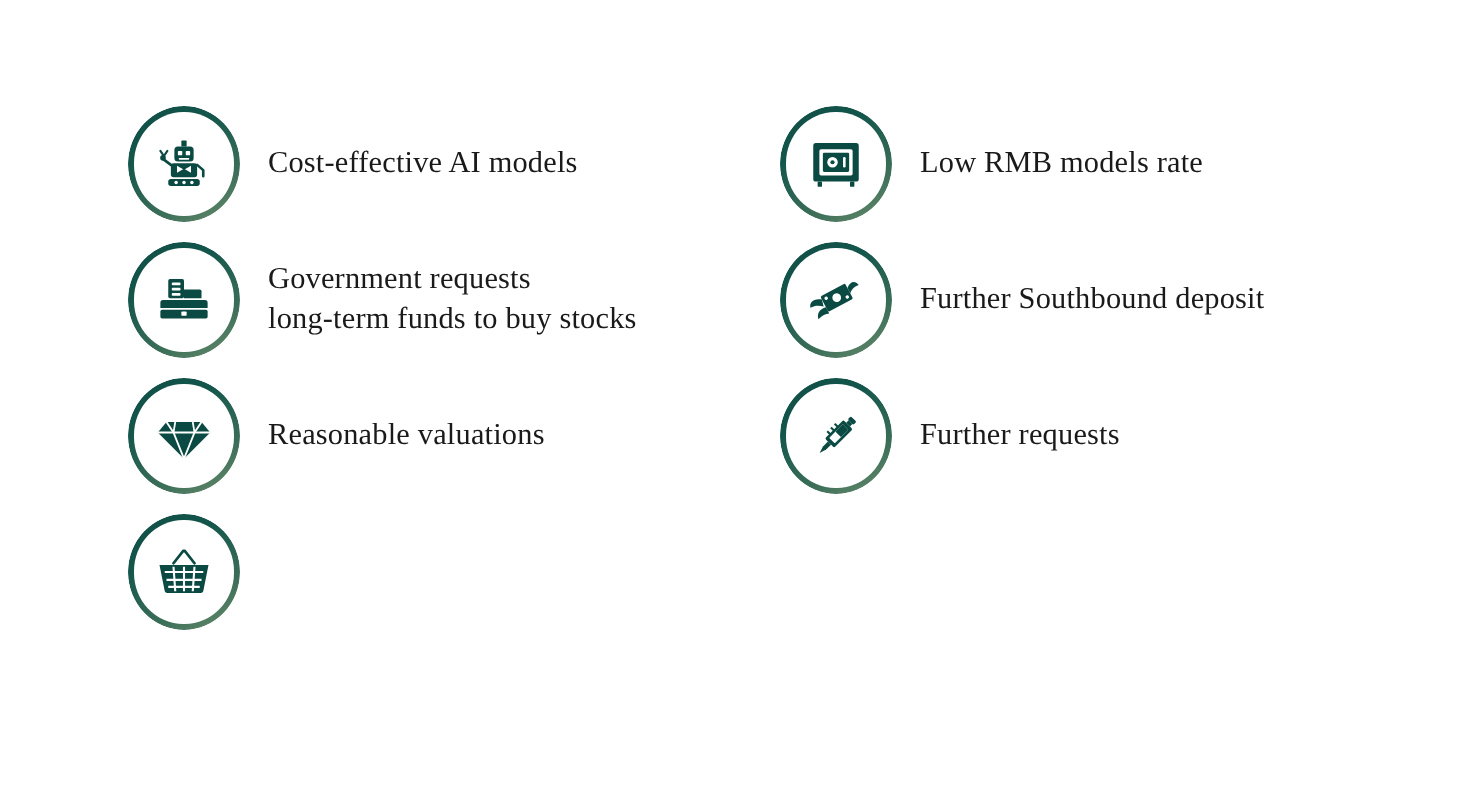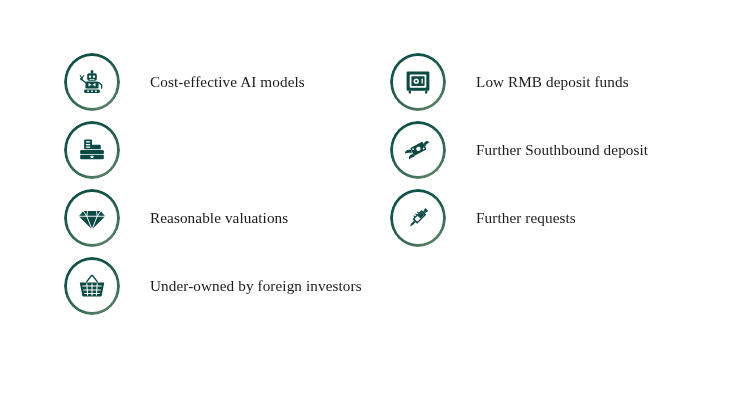--- a/index.html
+++ b/index.html
@@ -27,21 +27,21 @@
     width: 660px;
     display: grid;
     grid-template-columns: 326px 326px;
     grid-template-rows: repeat(4, 68px);
     column-gap: 0px;
     row-gap: 0px;
   }
   .item {
     display: flex;
     align-items: center;
-    gap: 30px;
+    gap: 14px;
   }
   .badge {
     position: relative;
     flex: 0 0 auto;
     width: 56px;
     height: 58px;
     border-radius: 50%;
     display: flex;
     align-items: center;
     justify-content: center;
@@ -115,36 +115,38 @@
           <path d="M9 8 h46 a3 3 0 0 1 3 3 v38 a3 3 0 0 1 -3 3 h-46 a3 3 0 0 1 -3 -3 v-38 a3 3 0 0 1 3 -3 z"></path>
           <rect x="13" y="15" width="38" height="30" rx="2" fill="#ffffff"></rect>
           <rect x="17" y="19" width="30" height="22" rx="1.5"></rect>
           <circle cx="28" cy="30" r="6" fill="#ffffff"></circle>
           <circle cx="28" cy="30" r="2.4"></circle>
           <rect x="40" y="24" width="3" height="12" rx="1.5" fill="#ffffff"></rect>
           <rect x="11" y="52" width="5" height="6" rx="1"></rect>
           <rect x="48" y="52" width="5" height="6" rx="1"></rect>
         </svg>
       </span>
-      <span class="label">Low RMB deposit funds</span>
+      <span class="label">Low RMB models rate</span>
     </div>
 
     <div class="item">
       <span class="badge">
         <svg viewBox="0 0 64 64" aria-hidden="true">
           <rect x="14" y="8" width="18" height="22" rx="2"></rect>
           <rect x="18" y="12" width="10" height="3" rx="1" fill="#ffffff"></rect>
           <rect x="18" y="18" width="10" height="3" rx="1" fill="#ffffff"></rect>
           <rect x="18" y="24" width="10" height="3" rx="1" fill="#ffffff"></rect>
           <path d="M32 20 h18 a2 2 0 0 1 2 2 v8 h-20 z"></path>
           <path d="M8 32 h48 a3 3 0 0 1 3 3 v6 h-54 v-6 a3 3 0 0 1 3 -3 z"></path>
           <rect x="5" y="43" width="54" height="10" rx="2"></rect>
           <rect x="29" y="45" width="6" height="5" rx="1" fill="#ffffff"></rect>
         </svg>
       </span>
+      <span class="label">Government requests
+long-term funds to buy stocks</span>
     </div>
 
     <div class="item">
       <span class="badge">
         <svg viewBox="0 0 64 64" aria-hidden="true">
           <g transform="rotate(-28 32 32)">
             <rect x="18" y="20" width="32" height="20" rx="2"></rect>
             <circle cx="34" cy="30" r="5" fill="#ffffff"></circle>
             <circle cx="23" cy="25" r="2" fill="#ffffff"></circle>
             <circle cx="45" cy="35" r="2" fill="#ffffff"></circle>
@@ -190,17 +192,16 @@
 
     <div class="item">
       <span class="badge">
         <svg viewBox="0 0 64 64" aria-hidden="true">
           <path d="M20 22 L31 8 L33 8 L44 22" stroke="#0b4a43" stroke-width="3.2" fill="none" stroke-linecap="round" stroke-linejoin="round"></path>
           <path d="M4 24 H60 L54 54 A3 3 0 0 1 51 56 H13 A3 3 0 0 1 10 54 Z"></path>
           <path d="M10 32 H54 M12 41 H52 M14 49 H50" stroke="#ffffff" stroke-width="2.4" fill="none"></path>
           <path d="M20 26 L22 54 M32 26 L32 54 M44 26 L42 54" stroke="#ffffff" stroke-width="2.4" fill="none"></path>
         </svg>
       </span>
-      <span class="label">Under-owned by foreign investors</span>
     </div>
 
   </div>
 </div>
 
 </body></html>

